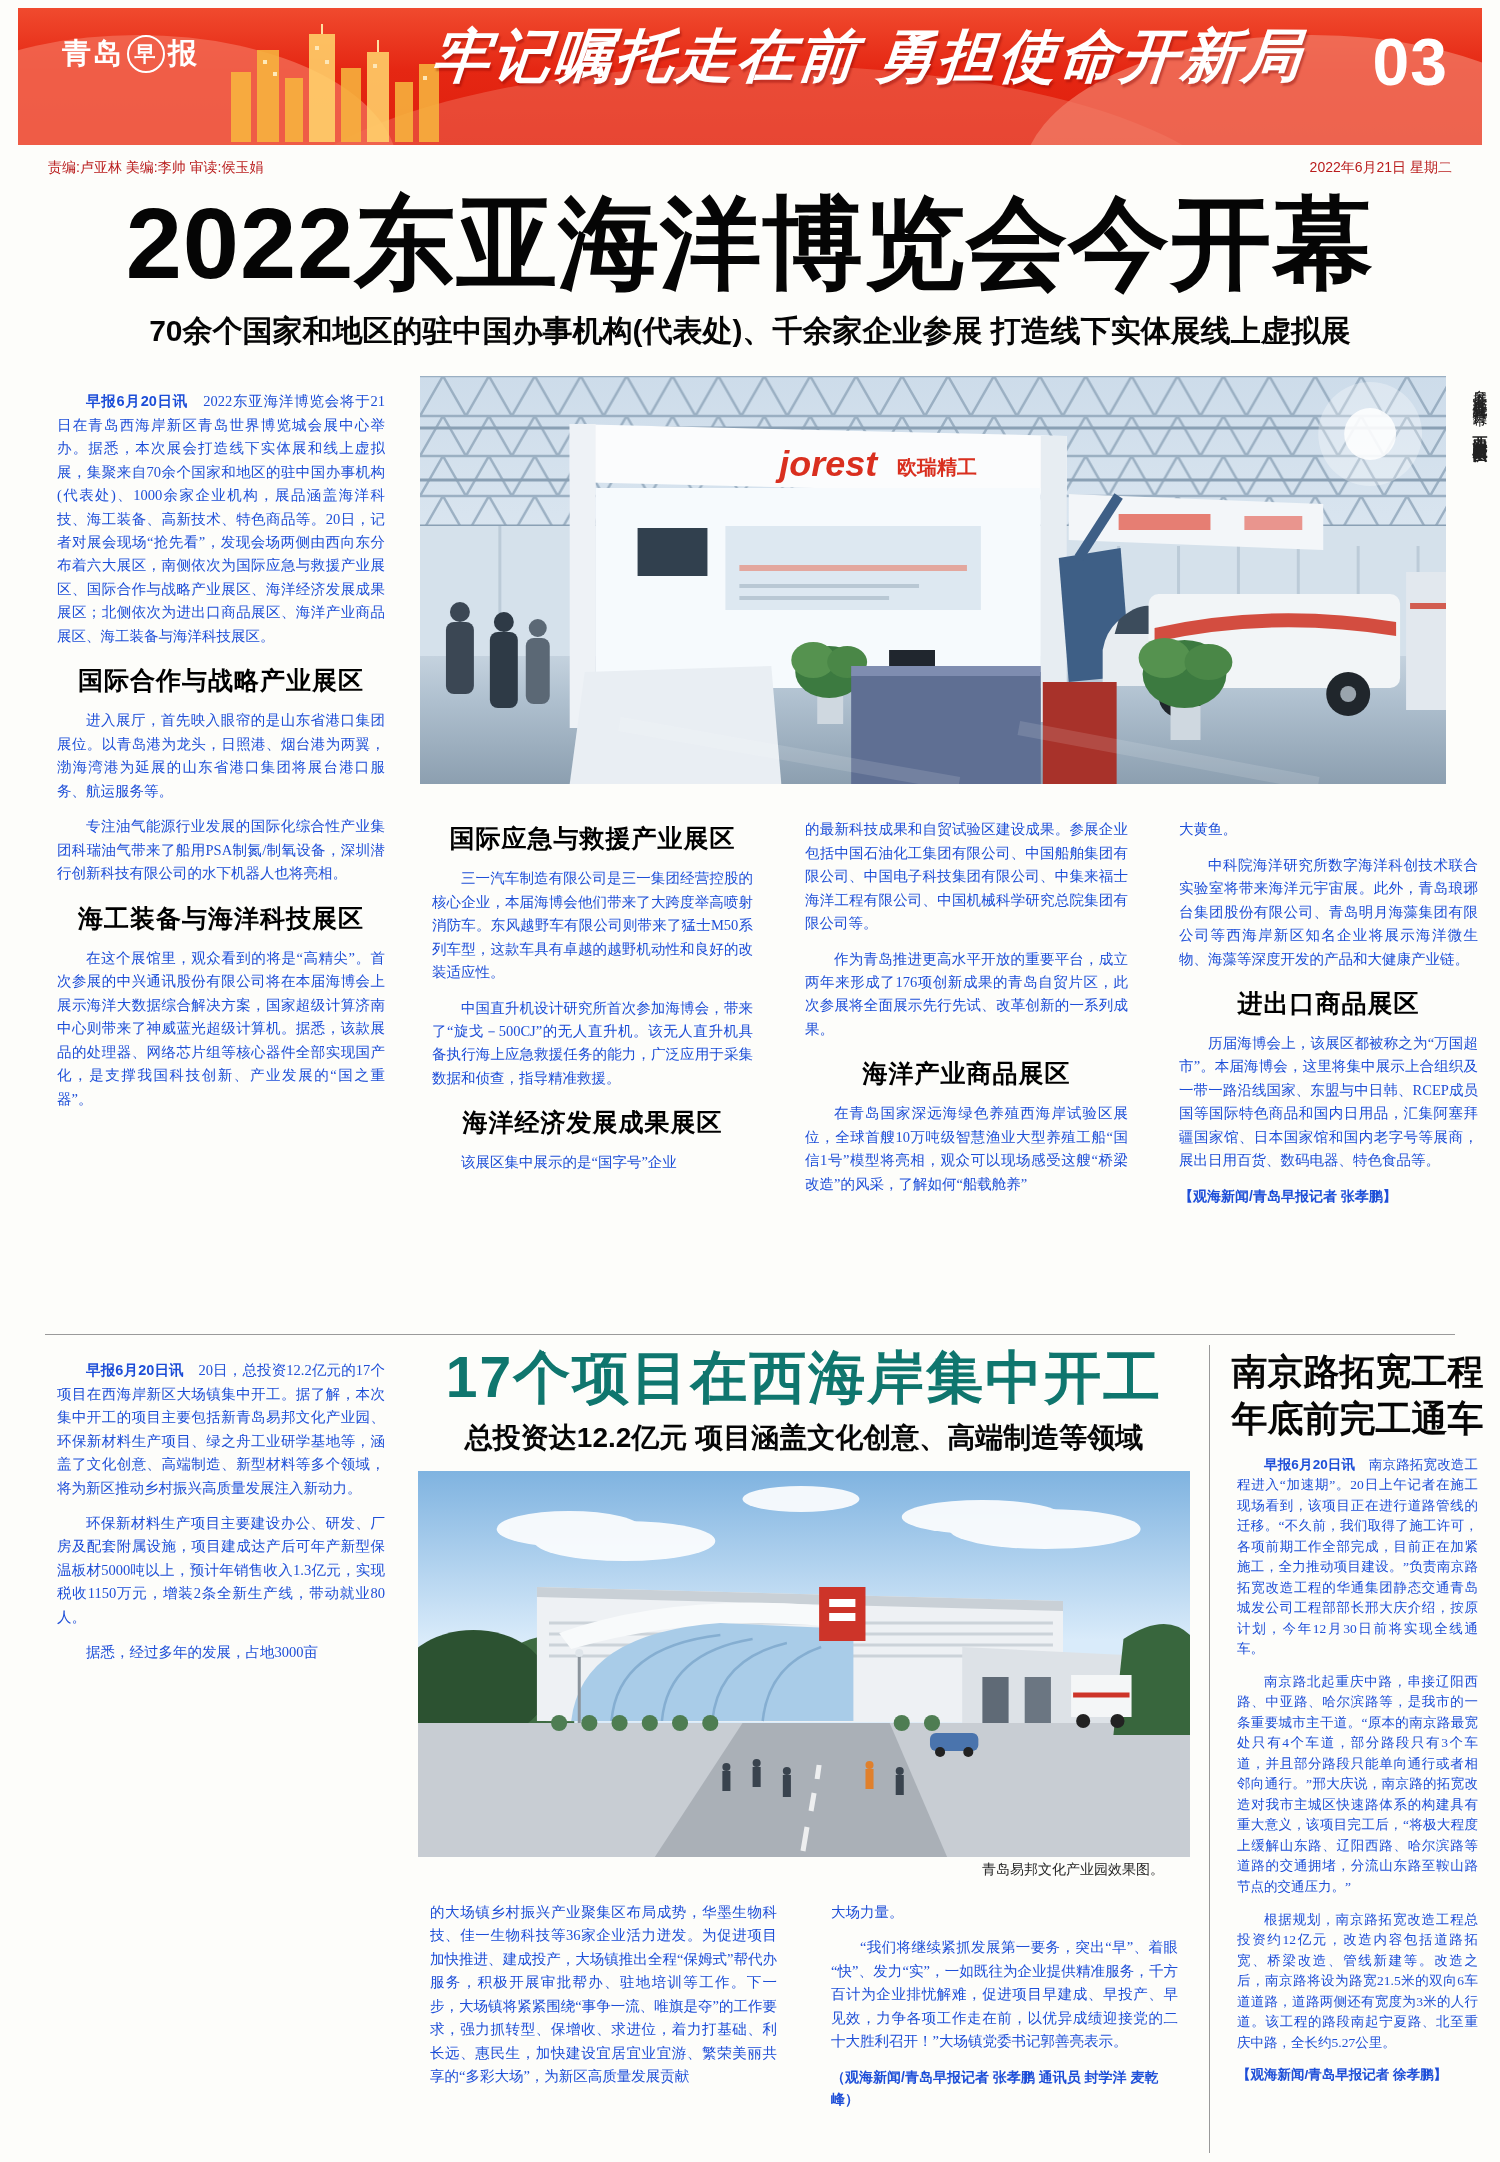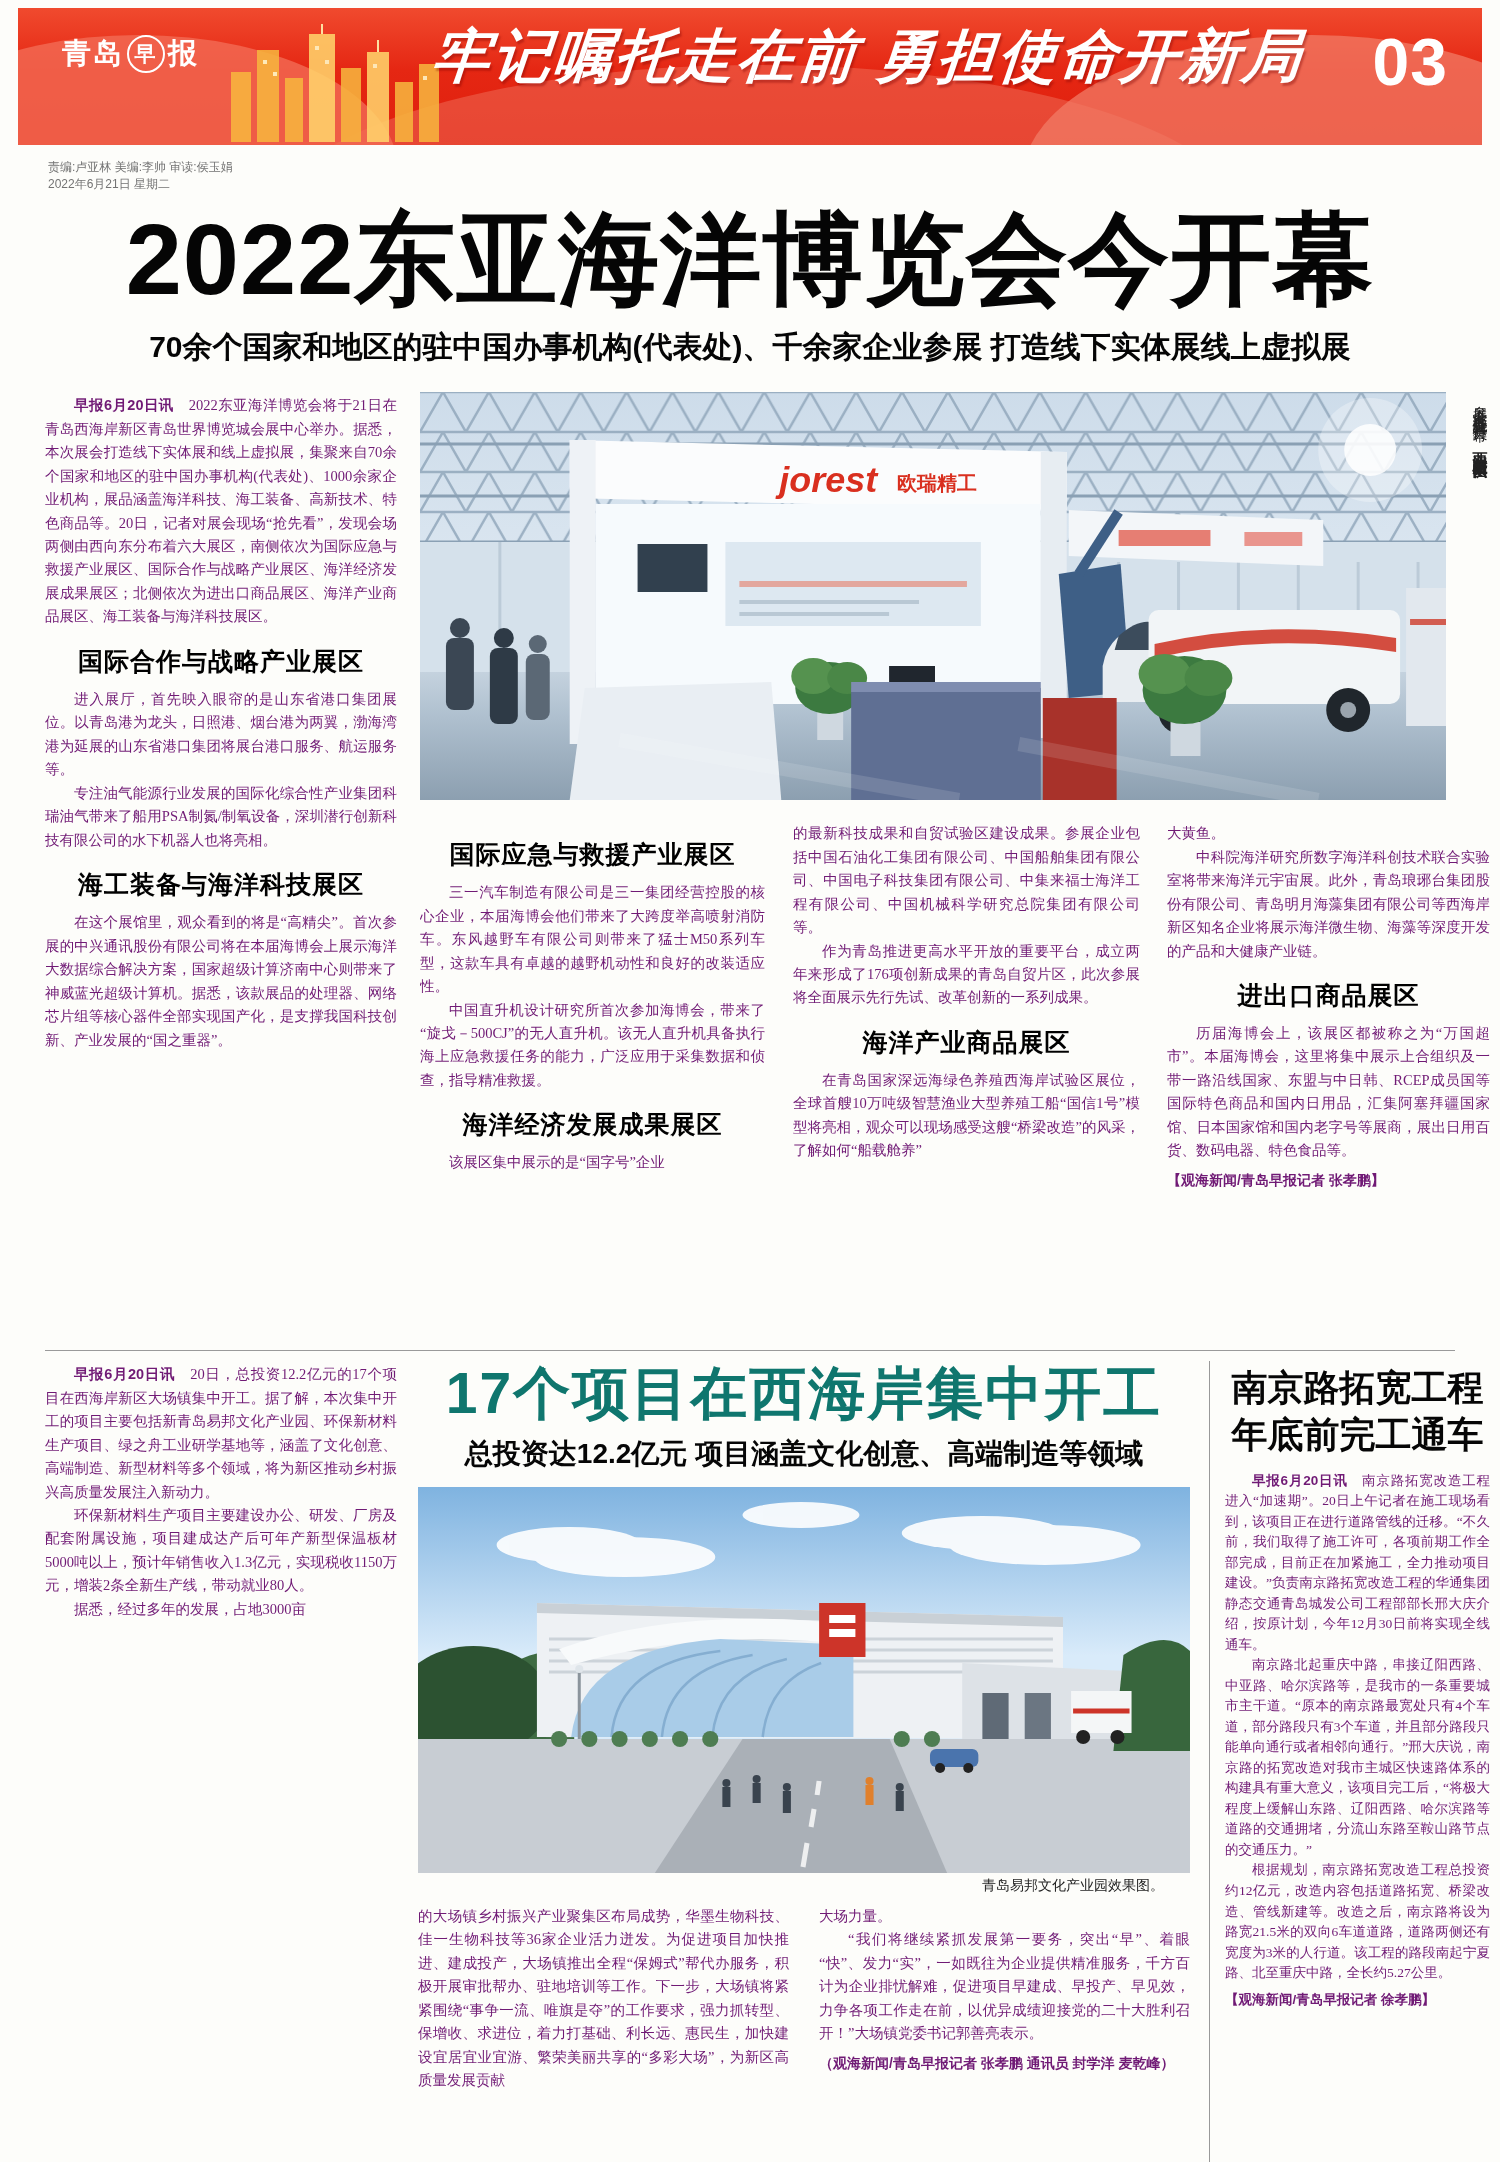--- a/index.html
+++ b/index.html
@@ -20,42 +20,42 @@
   .skyline{position:absolute;left:205px;top:16px;z-index:2;opacity:.95;}
   .slogan{position:absolute;left:355px;top:10px;width:990px;text-align:center;color:#fff;font-size:58px;
         font-weight:900;font-style:italic;letter-spacing:3px;transform:skewX(-5deg);z-index:3;
         font-family:"Liberation Serif","DejaVu Serif",serif;text-shadow:2px 3px 2px rgba(120,0,0,.35);}
   .subslogan{position:absolute;left:430px;top:90px;width:540px;text-align:center;color:#ffe11e;font-size:30px;
         font-weight:900;z-index:3;font-family:"Liberation Sans","DejaVu Sans",sans-serif;}
   .pageno{position:absolute;right:34px;top:16px;color:#fff;font-size:66px;font-weight:900;z-index:3;
         font-family:"Liberation Sans","DejaVu Sans",sans-serif;letter-spacing:1px;}
 
   
-  .meta{display:flex;justify-content:space-between;padding:14px 48px 0;font-size:12px;color:#737373;
-        font-family:"Liberation Sans","DejaVu Sans",sans-serif;flex-direction:column;}
+  .meta{display:flex;justify-content:space-between;padding:14px 48px 0;font-size:14px;color:#b91c1c;
+        font-family:"Liberation Sans","DejaVu Sans",sans-serif;}
 
   
   .headline{margin:12px 30px 0;text-align:center;font-size:101px;line-height:1.08;font-weight:900;color:#050505;
         letter-spacing:1px;font-family:"Liberation Sans","DejaVu Sans",sans-serif;}
   .subheadline{margin:13px 40px 0;text-align:center;font-size:30px;font-weight:900;color:#050505;
         font-family:"Liberation Sans","DejaVu Sans",sans-serif;}
 
   
   .lead-grid{position:relative;margin:24px 0 0 45px;width:1445px;height:942px;}
   .lead-col{position:absolute;overflow:hidden;}
   .lead-col1{left:0;top:2px;width:352px;height:938px;}
   .lead-photo{position:absolute;left:375px;top:0;width:1026px;height:408px;background:#cfdeea;}
   .vcaption{position:absolute;left:1408px;top:2px;width:36px;height:406px;writing-mode:vertical-rl;
         font-size:15px;letter-spacing:2px;color:#222;}
   .vcaption b{font-weight:900;}
   .lead-col2{left:375px;top:430px;width:345px;height:512px;}
   .lead-col3{left:748px;top:430px;width:347px;height:512px;}
   .lead-col4{left:1122px;top:430px;width:323px;height:512px;}
 
-  .para{margin:0;text-indent:2em;text-align:justify;font-size:14.5px;line-height:1.62;color:#701a75;}
+  .para{margin:12px;text-indent:2em;text-align:justify;font-size:14.5px;line-height:1.62;color:#1d4ed8;}
   .para.cont{text-indent:0;}
   .para.credit{font-weight:900;text-indent:0;text-align:left;margin-top:6px;
         font-family:"Liberation Sans","DejaVu Sans",sans-serif;font-size:14px;}
   .dateline{font-weight:900;font-family:"Liberation Sans","DejaVu Sans",sans-serif;}
   .sec-head{margin:16px 0 10px;text-align:center;font-size:25px;font-weight:900;color:#000;letter-spacing:1px;
         font-family:"Liberation Sans","DejaVu Sans",sans-serif;}
 
   .hr-rule{margin:16px 45px 0;border-top:1px solid #9a9a9a;}
 
   

